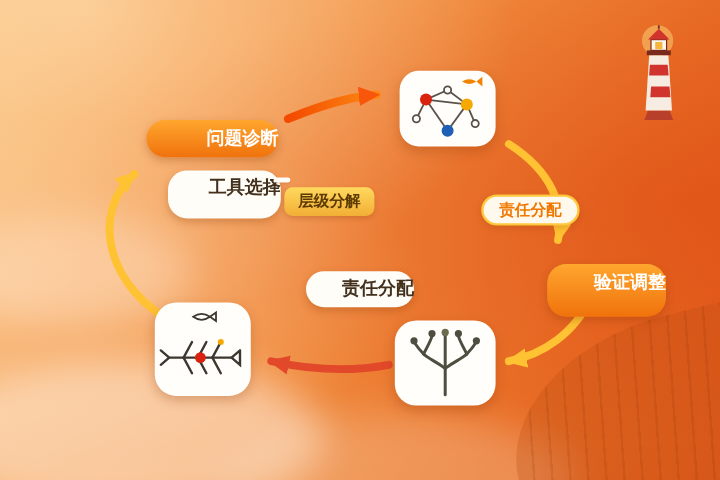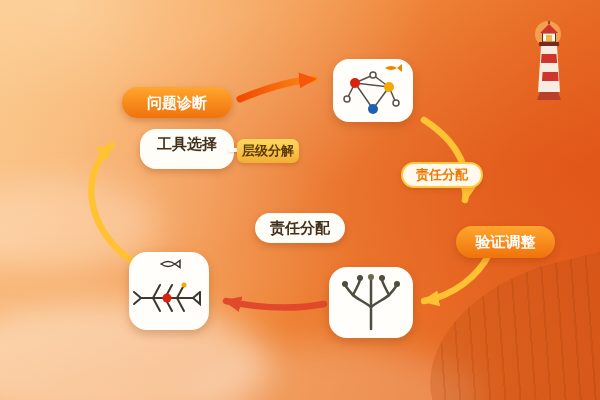--- a/index.html
+++ b/index.html
@@ -10,22 +10,22 @@
       radial-gradient(ellipse at 0% 60%, rgba(255,220,185,.45), transparent 42%),
       radial-gradient(ellipse at 96% 42%, rgba(216,62,14,.42), transparent 62%),
       linear-gradient(115deg,#f9c07a 0%,#f5a154 22%,#f08a3c 50%,#e96f26 75%,#e25c1b 100%);}
   .cloud{position:absolute;border-radius:50%;filter:blur(16px);pointer-events:none;}
   .cloud-a{left:-60px;top:300px;width:330px;height:130px;background:rgba(255,243,228,.55);}
   .cloud-b{left:-40px;top:180px;width:200px;height:90px;background:rgba(255,230,205,.38);}
   .cloud-c{left:180px;top:345px;width:300px;height:110px;background:rgba(250,220,190,.30);}
   .hill{position:absolute;left:430px;top:255px;width:340px;height:230px;border-radius:45%;
     transform:rotate(-14deg);
     background:repeating-linear-gradient(100deg, rgba(140,50,5,.16) 0 2px, transparent 2px 15px), rgba(185,75,18,.28);}
-  .pill{position:absolute;border-radius:16px;text-align:center;font-weight:bold;
-    box-shadow:0 3px 7px rgba(140,55,0,.30);}
+  .pill{position:absolute;border-radius:16px;text-align:right;font-weight:bold;
+    box-shadow:0 3px 7px rgba(140,55,0,.30);margin-top:13px;}
   .pill-orange{background:linear-gradient(180deg,#ffa62e,#f0720c);color:#fff;}
   .pill-white{background:#fffdf7;color:#42301c;}
   .tag-gold{position:absolute;background:linear-gradient(180deg,#ffd95e,#f2ae35);color:#5c3a00;
     font-weight:bold;border-radius:7px;text-align:center;box-shadow:0 2px 4px rgba(140,55,0,.25);}
   .label-outline{position:absolute;background:#fff8ec;border:2px solid #ffc83d;color:#f07800;
     font-weight:bold;border-radius:14px;text-align:center;box-shadow:0 2px 5px rgba(140,55,0,.22);}
   .icon-card{position:absolute;background:#fffefb;box-shadow:0 4px 10px rgba(140,55,0,.28);}
   .connector{position:absolute;background:#fffdf7;box-shadow:0 1px 2px rgba(140,55,0,.2);}
   .title{position:absolute;left:0;right:0;top:351px;text-align:center;color:#fff;
     font-size:22px;font-weight:bold;letter-spacing:3px;text-shadow:0 2px 5px rgba(150,55,0,.45);}
@@ -77,25 +77,25 @@
     <path d="M 492 248 C 480 277, 452 296, 424 301" fill="none" stroke="#ffc233" stroke-width="6.5" stroke-linecap="round" marker-end="url(#ahY)"></path>
     <path d="M 324 304 C 292 310, 258 308, 226 301" fill="none" stroke="#e2492a" stroke-width="6.5" stroke-linecap="round" marker-end="url(#ahR)"></path>
   </svg>
 
   <div class="pill pill-orange" style="left:122px;top:87px;width:110px;height:31px;line-height:31px;font-size:15px;">问题诊断</div>
 
   <div class="pill pill-white" style="left:140px;top:129px;width:94px;height:40px;line-height:30px;font-size:15px;">工具选择</div>
 
   <div class="connector" style="left:228px;top:148px;width:14px;height:4px;border-radius:2px;"></div>
 
-  <div class="tag-gold" style="left:237px;top:139px;width:62px;height:24px;line-height:24px;font-size:13px;">层级分解</div>
+  <div class="tag-gold" style="left:237px;top:156px;width:75px;height:24px;line-height:24px;font-size:13px;">层级分解</div>
 
   <div class="label-outline" style="left:401px;top:162px;width:78px;height:22px;line-height:22px;font-size:13px;">责任分配</div>
 
-  <div class="pill pill-orange" style="left:456px;top:226px;width:99px;height:32px;line-height:32px;font-size:15px;">验证调整</div>
+  <div class="pill pill-orange" style="left:456px;top:207px;width:99px;height:44px;line-height:32px;font-size:15px;">验证调整</div>
 
   <div class="pill pill-white" style="left:255px;top:213px;width:90px;height:30px;line-height:30px;font-size:15px;">责任分配</div>
 
   <div class="icon-card" style="left:333px;top:59px;width:80px;height:63px;border-radius:16px;">
     <svg width="80" height="63" viewBox="0 0 80 63">
       <path d="M52 9 q6 -4 12 0 q-6 4 -12 0 Z" fill="#f08300"></path>
       <polygon points="64,9 69,5 69,13" fill="#f08300"></polygon>
       <g stroke="#5a5148" stroke-width="1.5" fill="none">
         <line x1="22" y1="24" x2="40" y2="16"></line>
           <line x1="40" y1="16" x2="56" y2="28"></line>

